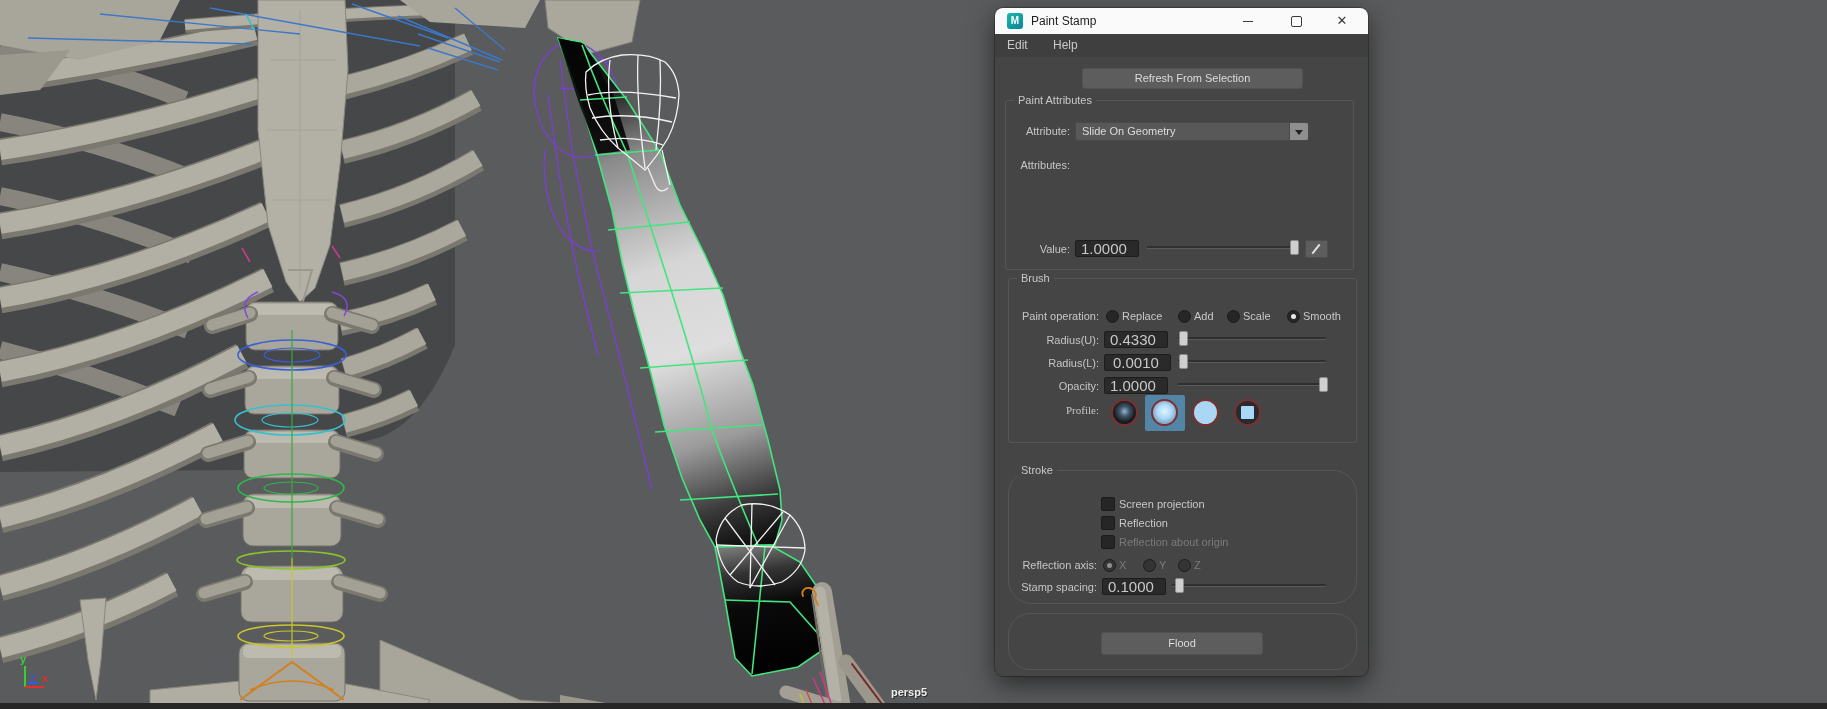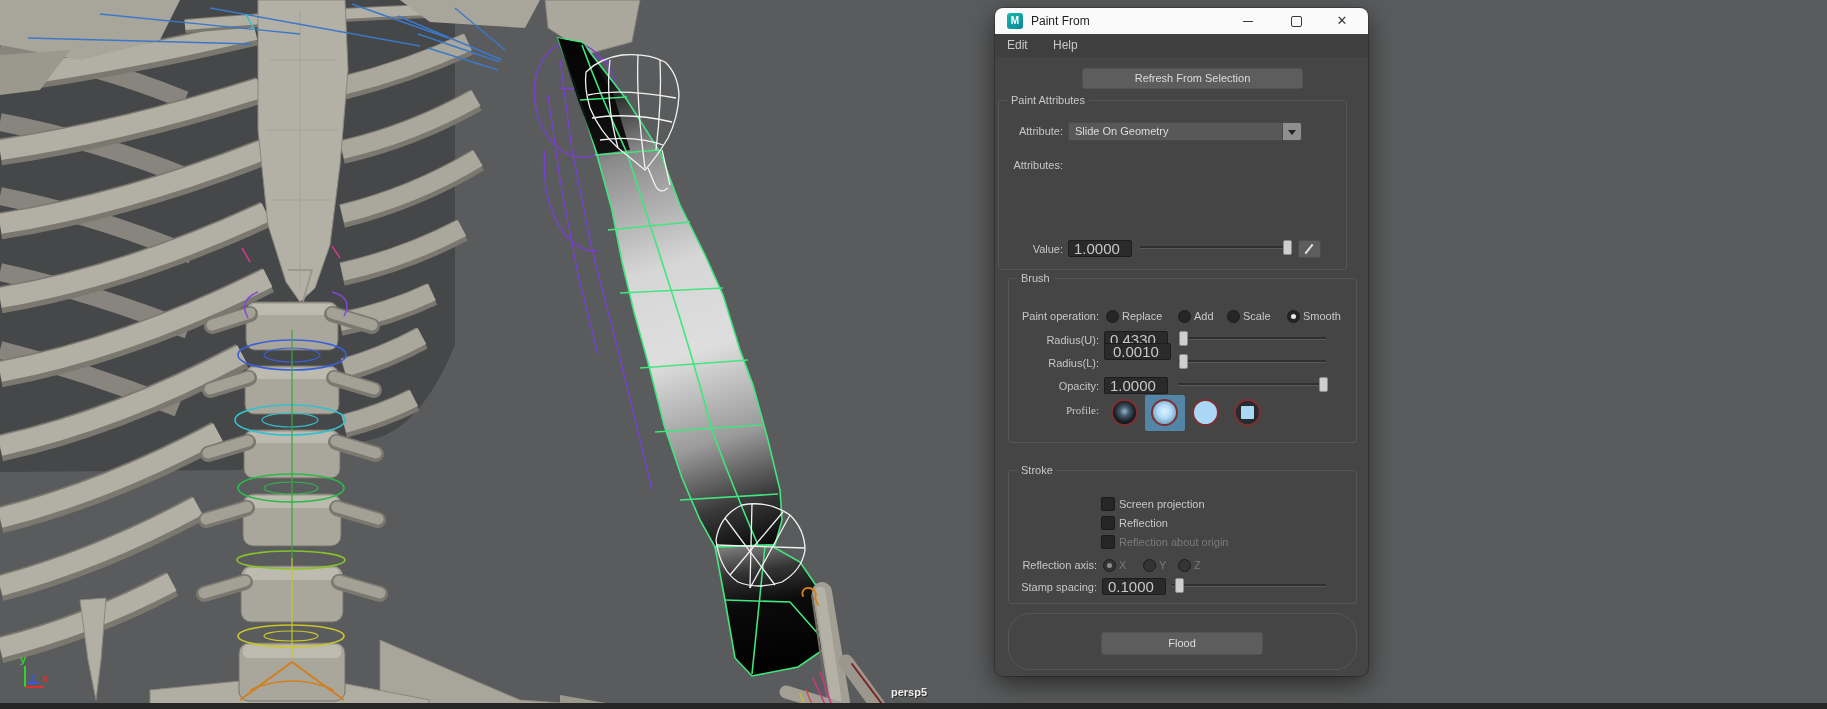--- a/index.html
+++ b/index.html
@@ -339,34 +339,34 @@
   </g>
 
   <text x="910" y="697" text-anchor="middle" font-size="11" font-weight="bold" fill="#2e2e2e" font-family="Liberation Sans,sans-serif">persp5</text>
   <text x="909" y="696" text-anchor="middle" font-size="11" font-weight="bold" fill="#ececec" font-family="Liberation Sans,sans-serif">persp5</text>
 </svg>
 
 <div id="paint-window">
 
   <div class="titlebar">
     <div class="maya-icon">M</div>
-    <div class="wtitle">Paint From</div>
+    <div class="wtitle">Paint Stamp</div>
     <div class="win-btn wb-min"><span class="mini-glyph"></span></div>
     <div class="win-btn wb-max"><span class="maxi-glyph"></span></div>
     <div class="win-btn wb-close close-glyph"><span>✕</span></div>
   </div>
 
   <div class="menubar">
     <div class="menu-item" style="left:12px">Edit</div>
     <div class="menu-item" style="left:58px">Help</div>
   </div>
 
   <div class="btn" id="refresh-btn">Refresh From Selection</div>
 
-  <div class="group" style="left:3px;top:92px;width:347px;height:168px;">
+  <div class="group" style="left:10px;top:92px;width:347px;height:168px;">
     <div class="group-label">Paint Attributes</div>
     <div class="lbl" style="left:0;width:64px;top:24px;">Attribute:</div>
     <div class="dropdown" style="left:69px;top:21px;width:232px;">
       <div class="dd-text">Slide On Geometry</div>
       <div class="dd-arrow"></div>
     </div>
     <div class="lbl" style="left:0;width:64px;top:58px;">Attributes:</div>
     <div class="lbl" style="left:0;width:64px;top:142px;">Value:</div>
     <input class="tfield" style="left: 69px; top: 139px; width: 52px;" value="1.0000">
     <div class="slider" style="left:141px;top:139px;width:152px;">
@@ -391,21 +391,21 @@
     <div class="rlbl" style="left:294px;top:31px;">Smooth</div>
 
     <div class="lbl" style="left:0;width:90px;top:55px;">Radius(U):</div>
     <input class="tfield" style="left: 95px; top: 52px; width: 52px;" value="0.4330">
     <div class="slider" style="left:169px;top:52px;width:148px;">
       <div class="track"></div>
       <div class="thumb" style="left:calc(3% - 3px);"></div>
     </div>
 
     <div class="lbl" style="left:0;width:90px;top:78px;">Radius(L):</div>
-    <input class="tfield" style="left: 95px; top: 64px; width: 52px; padding-left: 8px;" value="0.0010">
+    <input class="tfield" style="left: 95px; top: 75px; width: 52px; padding-left: 8px;" value="0.0010">
     <div class="slider" style="left:169px;top:75px;width:148px;">
       <div class="track"></div>
       <div class="thumb" style="left:calc(3% - 3px);"></div>
     </div>
 
     <div class="lbl" style="left:0;width:90px;top:101px;">Opacity:</div>
     <input class="tfield" style="left: 95px; top: 98px; width: 52px;" value="1.0000">
     <div class="slider" style="left:169px;top:98px;width:148px;">
       <div class="track"></div>
       <div class="thumb" style="left:calc(97% - 3px);"></div>
@@ -419,21 +419,21 @@
           <div class="circ c-soft"></div>
         </div>
     <div class="profile" style="left:182px;top:119px;">
           <div class="circ c-solid"></div>
         </div>
     <div class="profile" style="left:224px;top:119px;">
           <div class="circ c-square"></div>
         </div>
   </div>
 
-  <div class="group" style="left:13px;top:462px;width:347px;height:132px;">
+  <div class="group" style="left:13px;top:462px;width:347px;height:132px;border-radius:24px;">
     <div class="group-label">Stroke</div>
     <div class="checkbox" style="left:92px;top:26px;"></div>
     <div class="rlbl" style="left:110px;top:27px;">Screen projection</div>
     <div class="checkbox" style="left:92px;top:45px;"></div>
     <div class="rlbl" style="left:110px;top:46px;">Reflection</div>
     <div class="checkbox" style="left:92px;top:64px;"></div>
     <div class="rlbl dis" style="left:110px;top:65px;">Reflection about origin</div>
 
     <div class="lbl" style="left:0;width:88px;top:88px;">Reflection axis:</div>
     <div class="radio dis sel" style="left:94px;top:88px;"></div>

